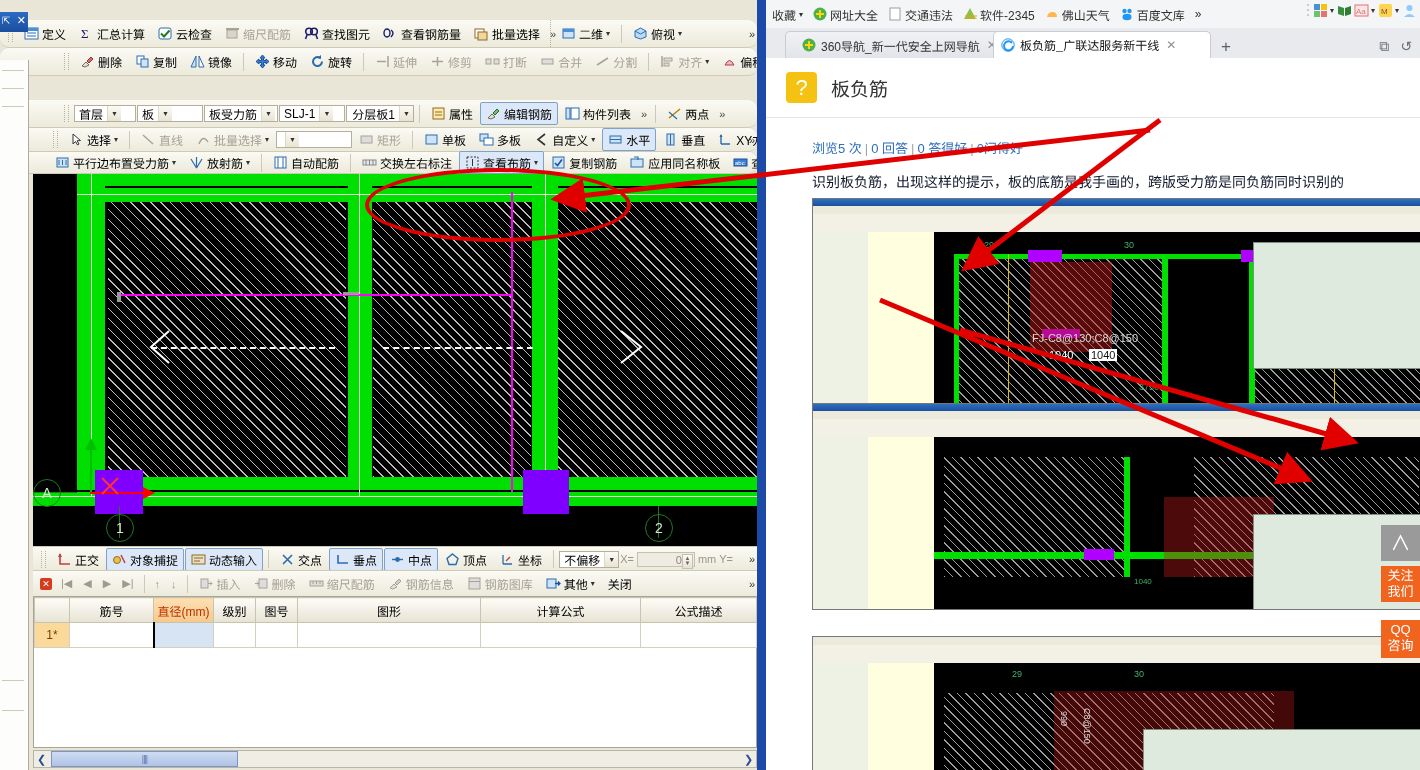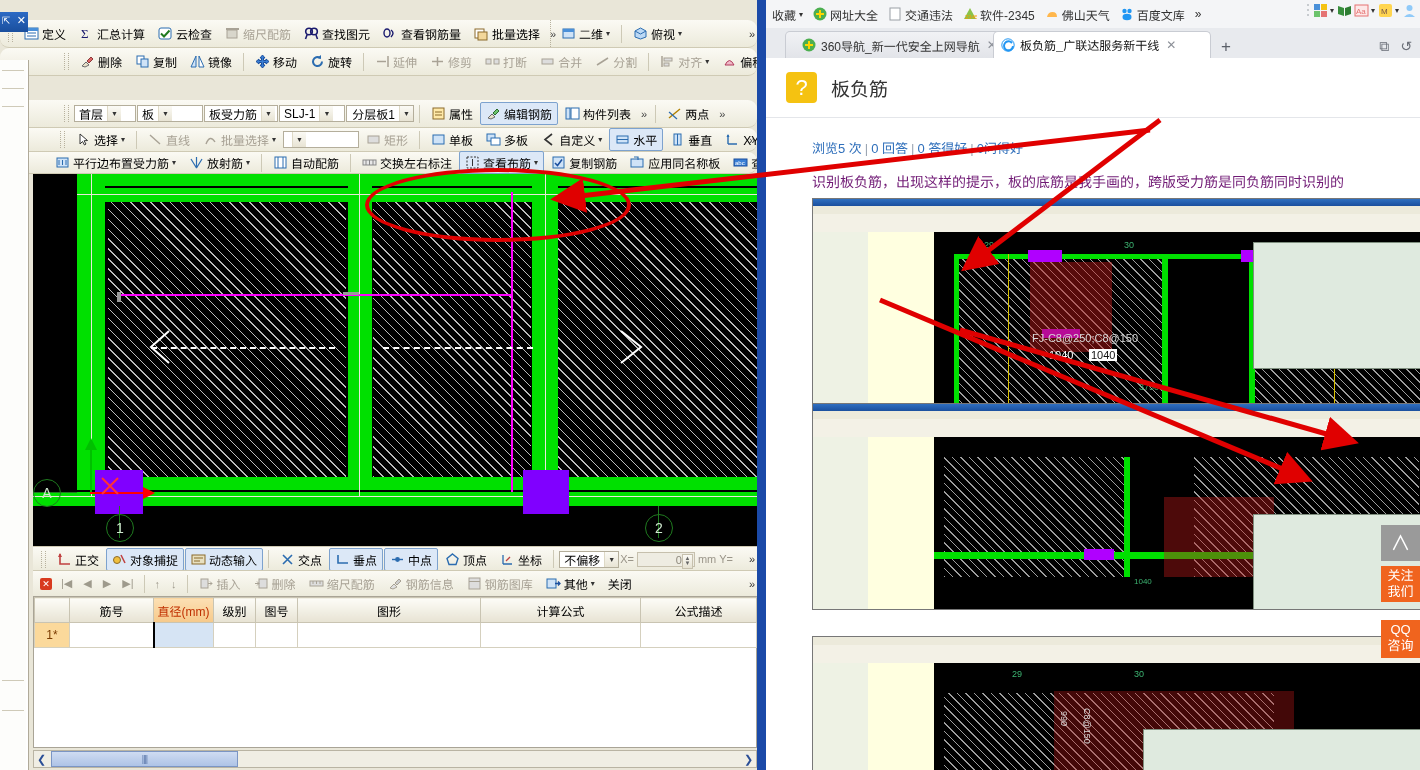--- a/index.html
+++ b/index.html
@@ -139,21 +139,21 @@
   .newtab{position:absolute;top:9px;font-size:17px;color:#5a5f68;cursor:pointer;}
   .tabtools{position:absolute;right:8px;top:10px;display:flex;gap:11px;color:#6a6f78;font-size:14px;}
 
   .page{position:absolute;left:0;top:58px;width:654px;height:712px;background:#fff;overflow:hidden;}
   .qhead{position:absolute;left:0;top:0;width:654px;height:60px;border-bottom:1px solid #e4e6ea;display:flex;align-items:center;padding-left:20px;box-sizing:border-box;gap:14px;}
   .qmark{width:31px;height:31px;background:#f5c211;border-radius:4px;color:#fff;font-size:22px;
      display:flex;align-items:center;justify-content:center;}
   .qtitle{font-size:19px;color:#333;}
   .qstats{position:absolute;left:46px;top:80px;font-size:13px;color:#2f6fbb;}
   .qstats .sep{color:#9aa4b1;padding:0 3px;}
-  .qtext{position:absolute;left:46px;top:114px;width:600px;font-size:14px;color:#701a75;line-height:1.5;}
+  .qtext{position:absolute;left:46px;top:114px;width:600px;font-size:14px;color:#0f172a;line-height:1.5;}
 
   
   .shot{position:absolute;left:46px;background:#1b1b1b;overflow:hidden;border:1px solid #777;}
   .shot1{top:140px;width:608px;height:205px;}
   .shot2{top:345px;width:608px;height:205px;}
   .shot3{top:578px;width:608px;height:192px;}
   .shot .winbar{position:absolute;left:0;top:0;width:100%;height:7px;background:linear-gradient(#2f6fc0,#1a4f9e);}
   .shot .menurow{position:absolute;left:0;width:100%;height:8px;background:#eceadb;}
   .shot .toolrow{position:absolute;left:0;width:100%;height:9px;background:#f3f1e6;}
   .shot .leftpane{position:absolute;left:0;width:55px;background:#eef2e4;}
@@ -411,21 +411,21 @@
                 <line x1="2" y1="12" x2="13" y2="3" stroke="#b08000" stroke-width="1.4"></line>
                 <line x1="2" y1="6" x2="10" y2="13" stroke="#2b6cb0" stroke-width="1.2"></line>
               </svg></span>
           <span>两点</span>
         </div>
         <span class="chev">»</span>
       </div>
     </div>
 
     <div class="tbrow r5" style="top:128px;height:24px;">
-      <div class="tgrp" style="left:52px;align-items:center;">
+      <div class="tgrp" style="left:45px;align-items:center;">
         <div class="gripper"></div>
         <div class="titem">
           <span class="ico"><svg width="15" height="15" viewBox="0 0 15 15">
                 <path d="M4 2 L4 12 L6.5 9.5 L8.5 13 L10 12 L8 8.8 L11.5 8.5 Z" fill="#fff" stroke="#333"></path>
               </svg></span>
           <span>选择</span>
           <span class="caret">▾</span>
         </div>
         <div class="vsep"></div>
         <div class="titem dis">
@@ -971,21 +971,21 @@
           <div class="pl" style="left:94px;top:18px;width:34px;height:12px;"></div>
           <div class="pl" style="left:307px;top:18px;width:40px;height:12px;"></div>
           <div class="pl" style="left:108px;top:97px;width:38px;height:9px;"></div>
           <div class="rl" style="left:96px;top:30px;width:82px;height:90px;opacity:.45;"></div>
           <div class="yl" style="left:74px;top:22px;width:1px;height:150px;"></div>
           <div class="yl" style="left:400px;top:22px;width:1px;height:150px;"></div>
           <div class="txt" style="left:50px;top:8px;color:#3cb371;">29</div>
           <div class="txt" style="left:190px;top:8px;color:#3cb371;">30</div>
           <div class="txt" style="left:330px;top:8px;color:#3cb371;">36</div>
           <div class="txt" style="left:450px;top:8px;color:#3cb371;">37</div>
-          <div class="txt" style="left:98px;top:100px;font-size:11px;">FJ-C8@250;C8@150</div>
+          <div class="txt" style="left:98px;top:100px;font-size:11px;">FJ-C8@130;C8@150</div>
           <div class="txt" style="left:115px;top:117px;font-size:11px;color:#fff;">1040</div>
           <div class="txt" style="left:155px;top:117px;font-size:11px;color:#111;background:#fff;padding:0 2px;">1040</div>
           <div class="txt" style="left:205px;top:150px;color:#3cb371;">3750</div>
         </div>
         <div class="dlg" style="left:440px;top:43px;width:166px;height:125px;"></div>
       </div>
 
       <div class="shot shot2">
         <div class="winbar"></div>
         <div class="menurow" style="top:7px;"></div>

